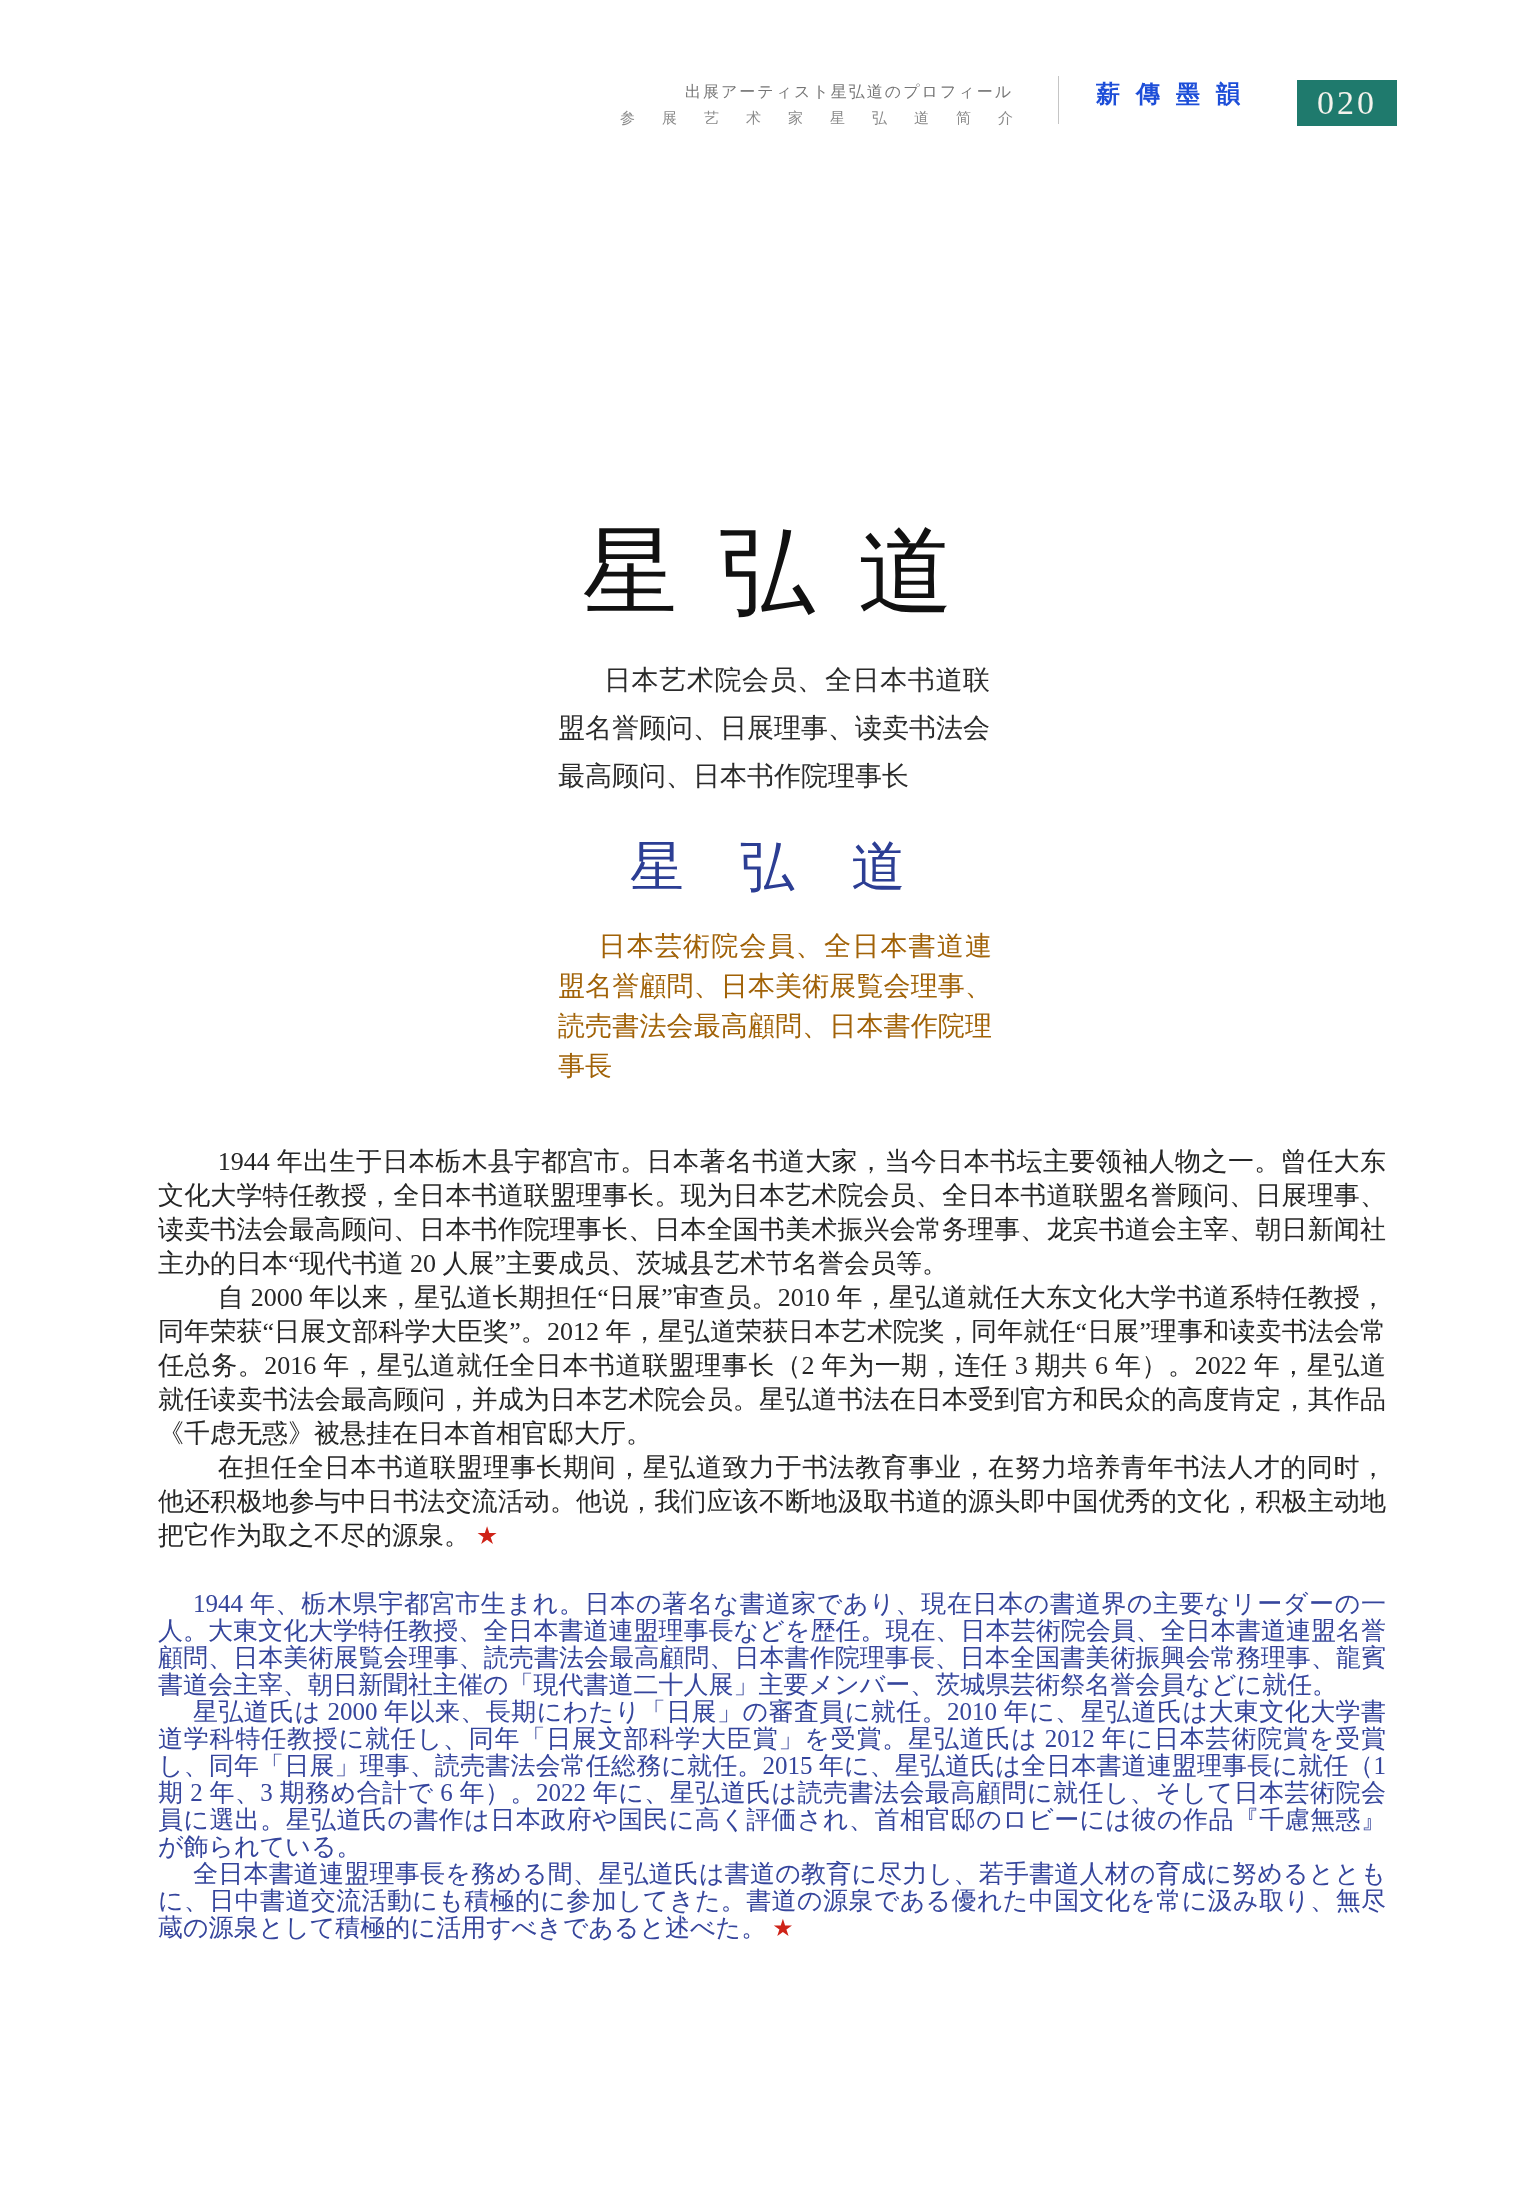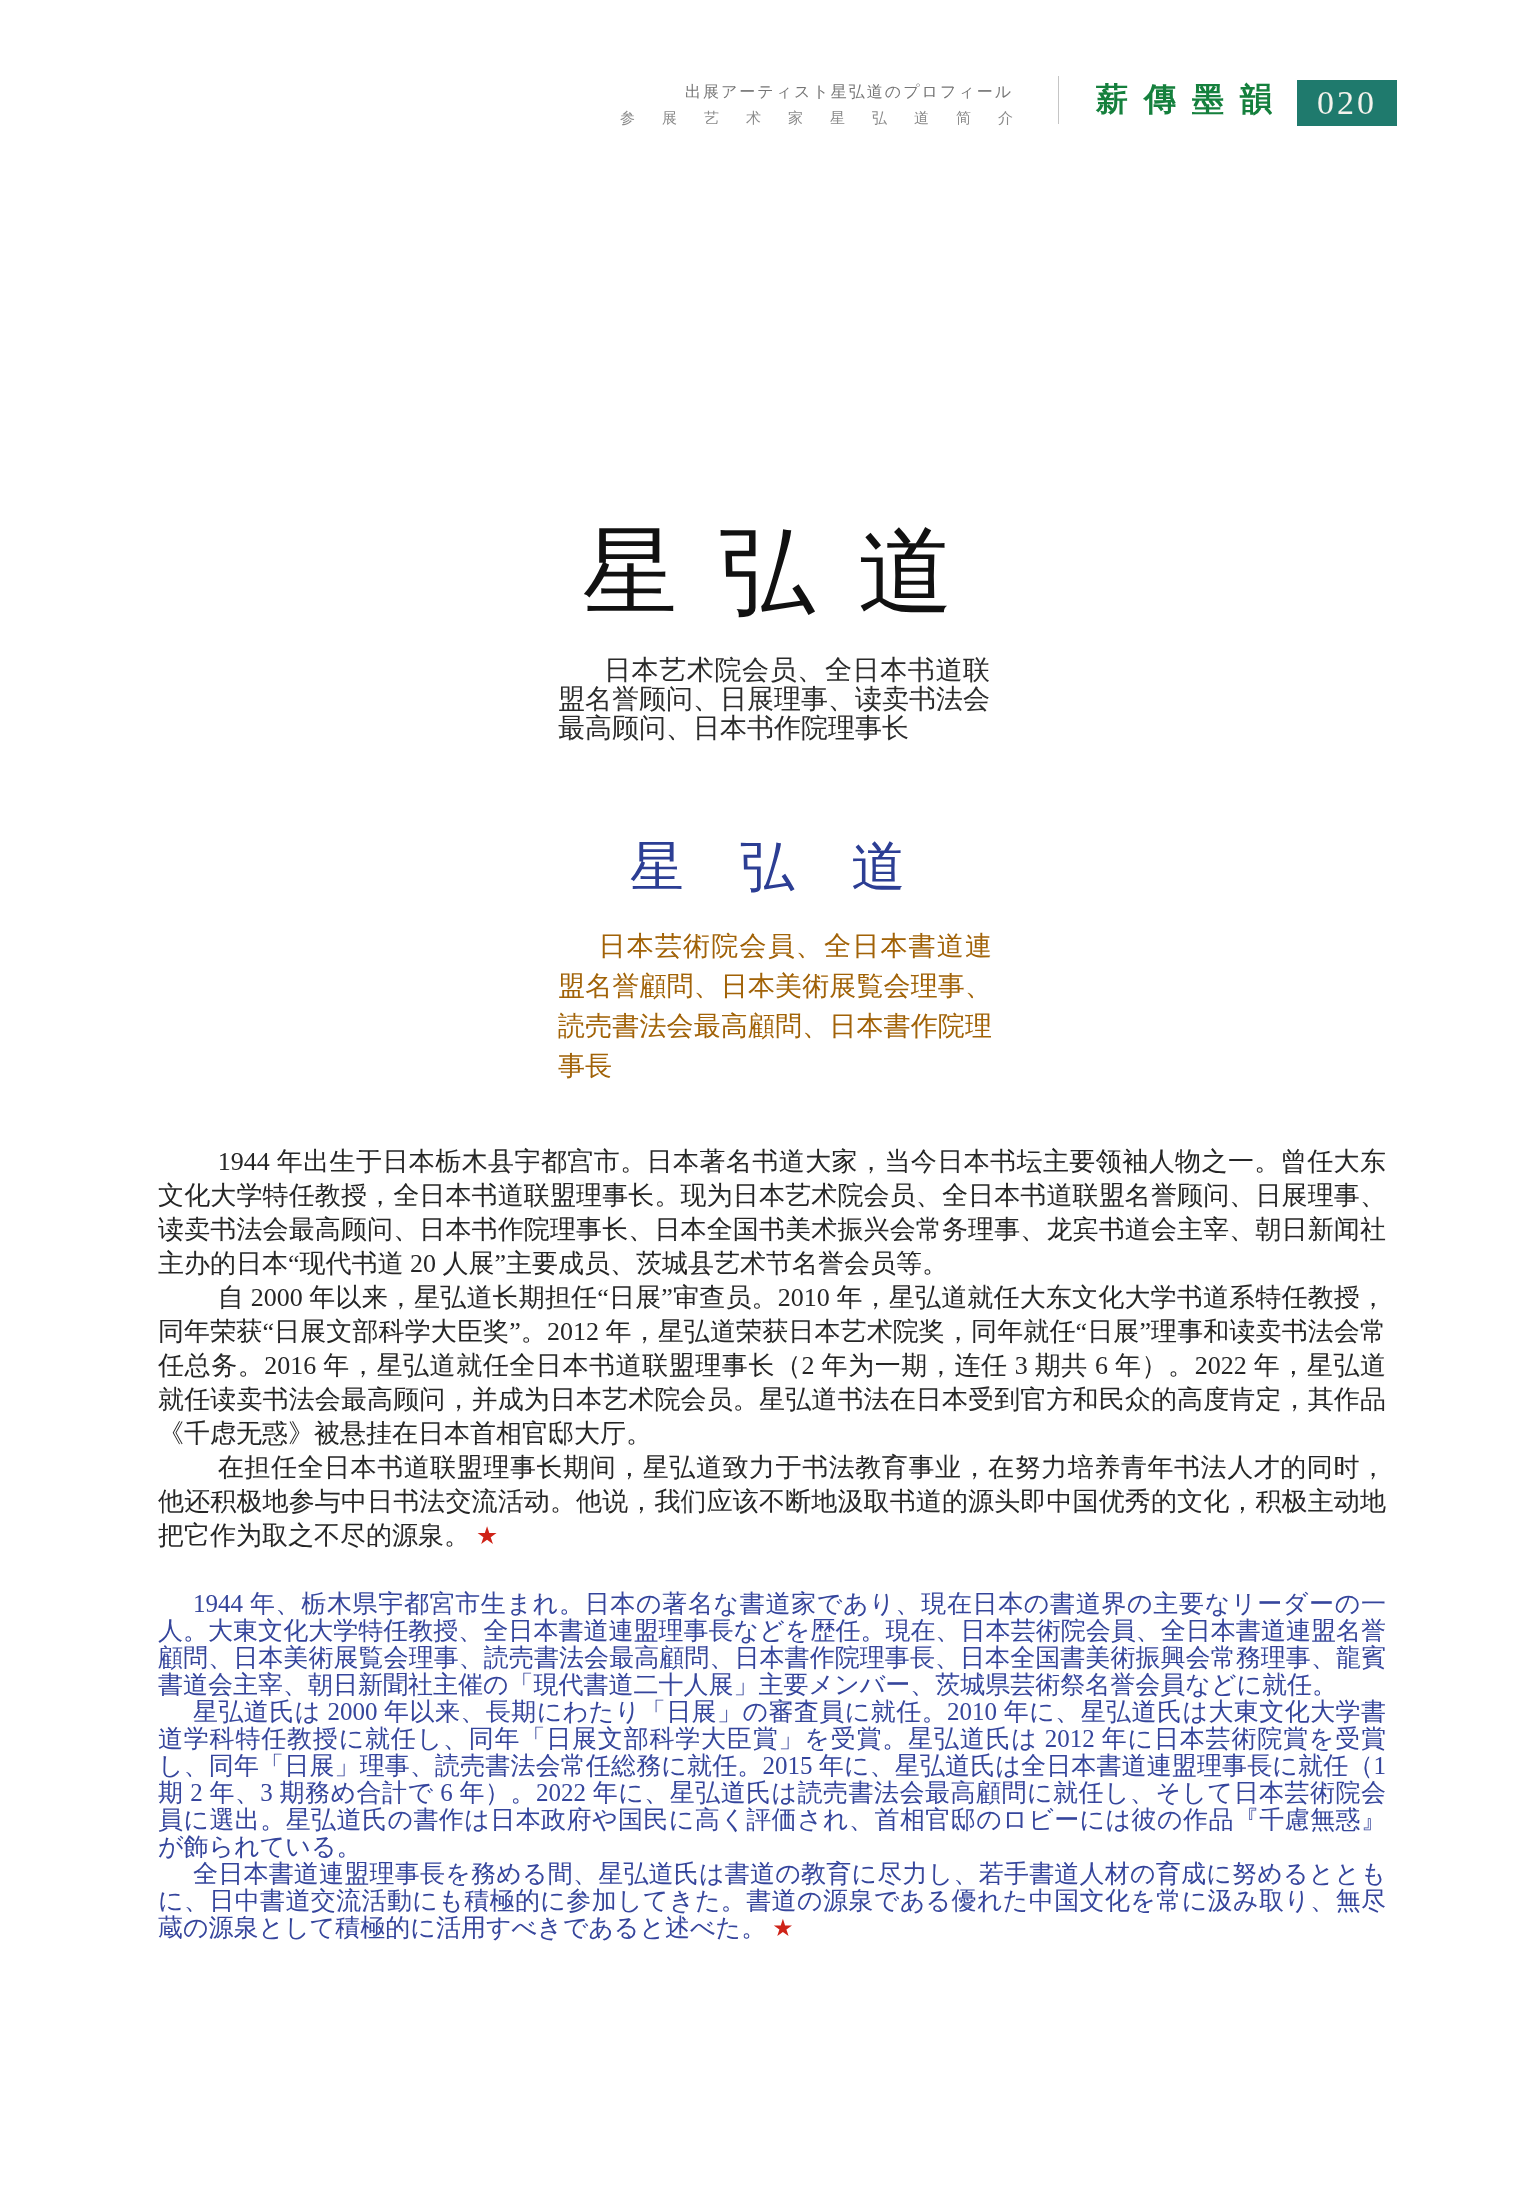--- a/index.html
+++ b/index.html
@@ -30,21 +30,21 @@
     font-size:15px;letter-spacing:27px;margin-right:-27px;
     color:#8a8a8a;line-height:18px;
     white-space:nowrap;
   }
   .header-divider{
     position:absolute;left:1058px;top:76px;
     width:1px;height:48px;background:#c5c5c5;
   }
   .magazine-logo{
     position:absolute;left:1096px;top:78px;
-    font-size:32px;font-weight:bold;color:#15803d;
+    font-size:24px;font-weight:bold;color:#1d4ed8;
     letter-spacing:16px;white-space:nowrap;
     font-family:Liberation Mono, monospace;
   }
   .page-badge{
     position:absolute;left:1297px;top:80px;
     width:100px;height:46px;
     background:#1f7a6d;
     color:#f4f2ec;
     display:flex;align-items:center;justify-content:center;
     font-size:34px;letter-spacing:3px;
@@ -55,21 +55,21 @@
   .name-cn{
     position:absolute;left:0;top:518px;width:1535px;
     text-align:center;
     font-size:95px;line-height:108px;
     letter-spacing:0.45em;text-indent:0.45em;
     color:#111111;
     white-space:nowrap;
   }
   .titles-cn{
     position:absolute;left:558px;top:656px;width:432px;
-    font-size:27px;line-height:29px;
+    font-size:27px;line-height:48px;
     text-indent:1.7em;
     text-align:justify;
     color:#2b2b2b;
   }
 
   
   .name-ja{
     position:absolute;left:0;top:836px;width:1535px;
     text-align:center;
     font-size:54px;line-height:62px;

